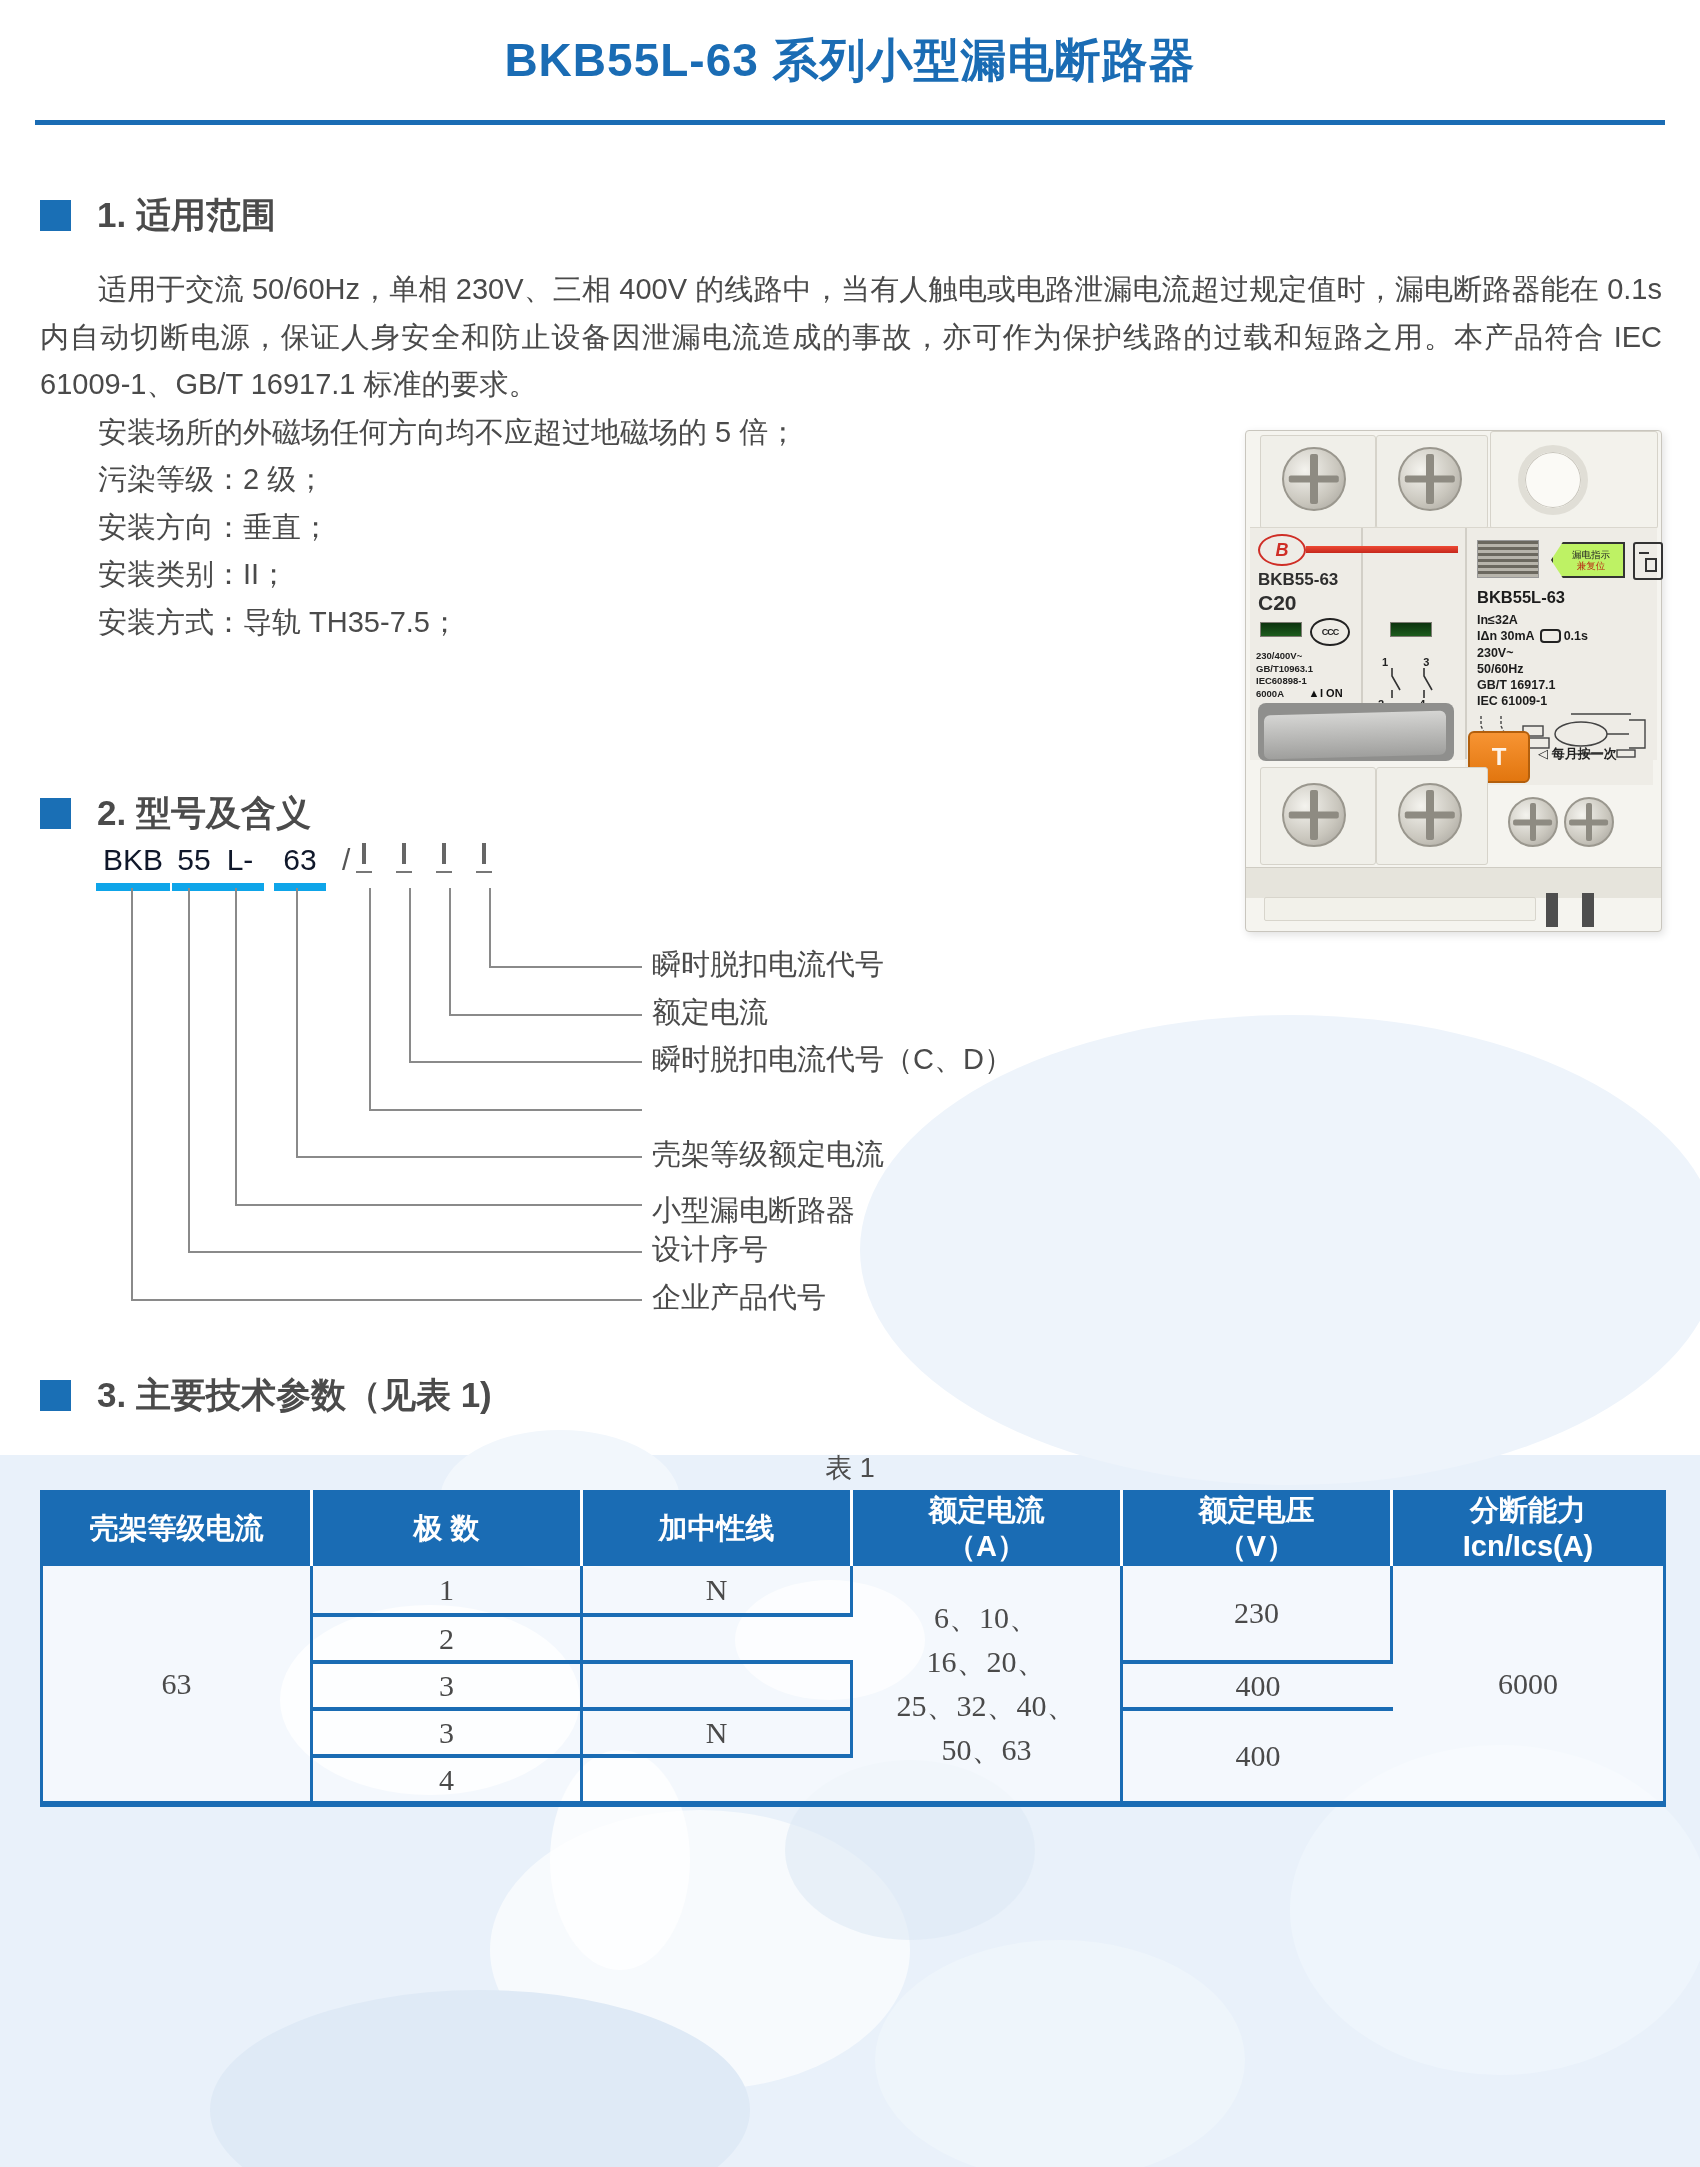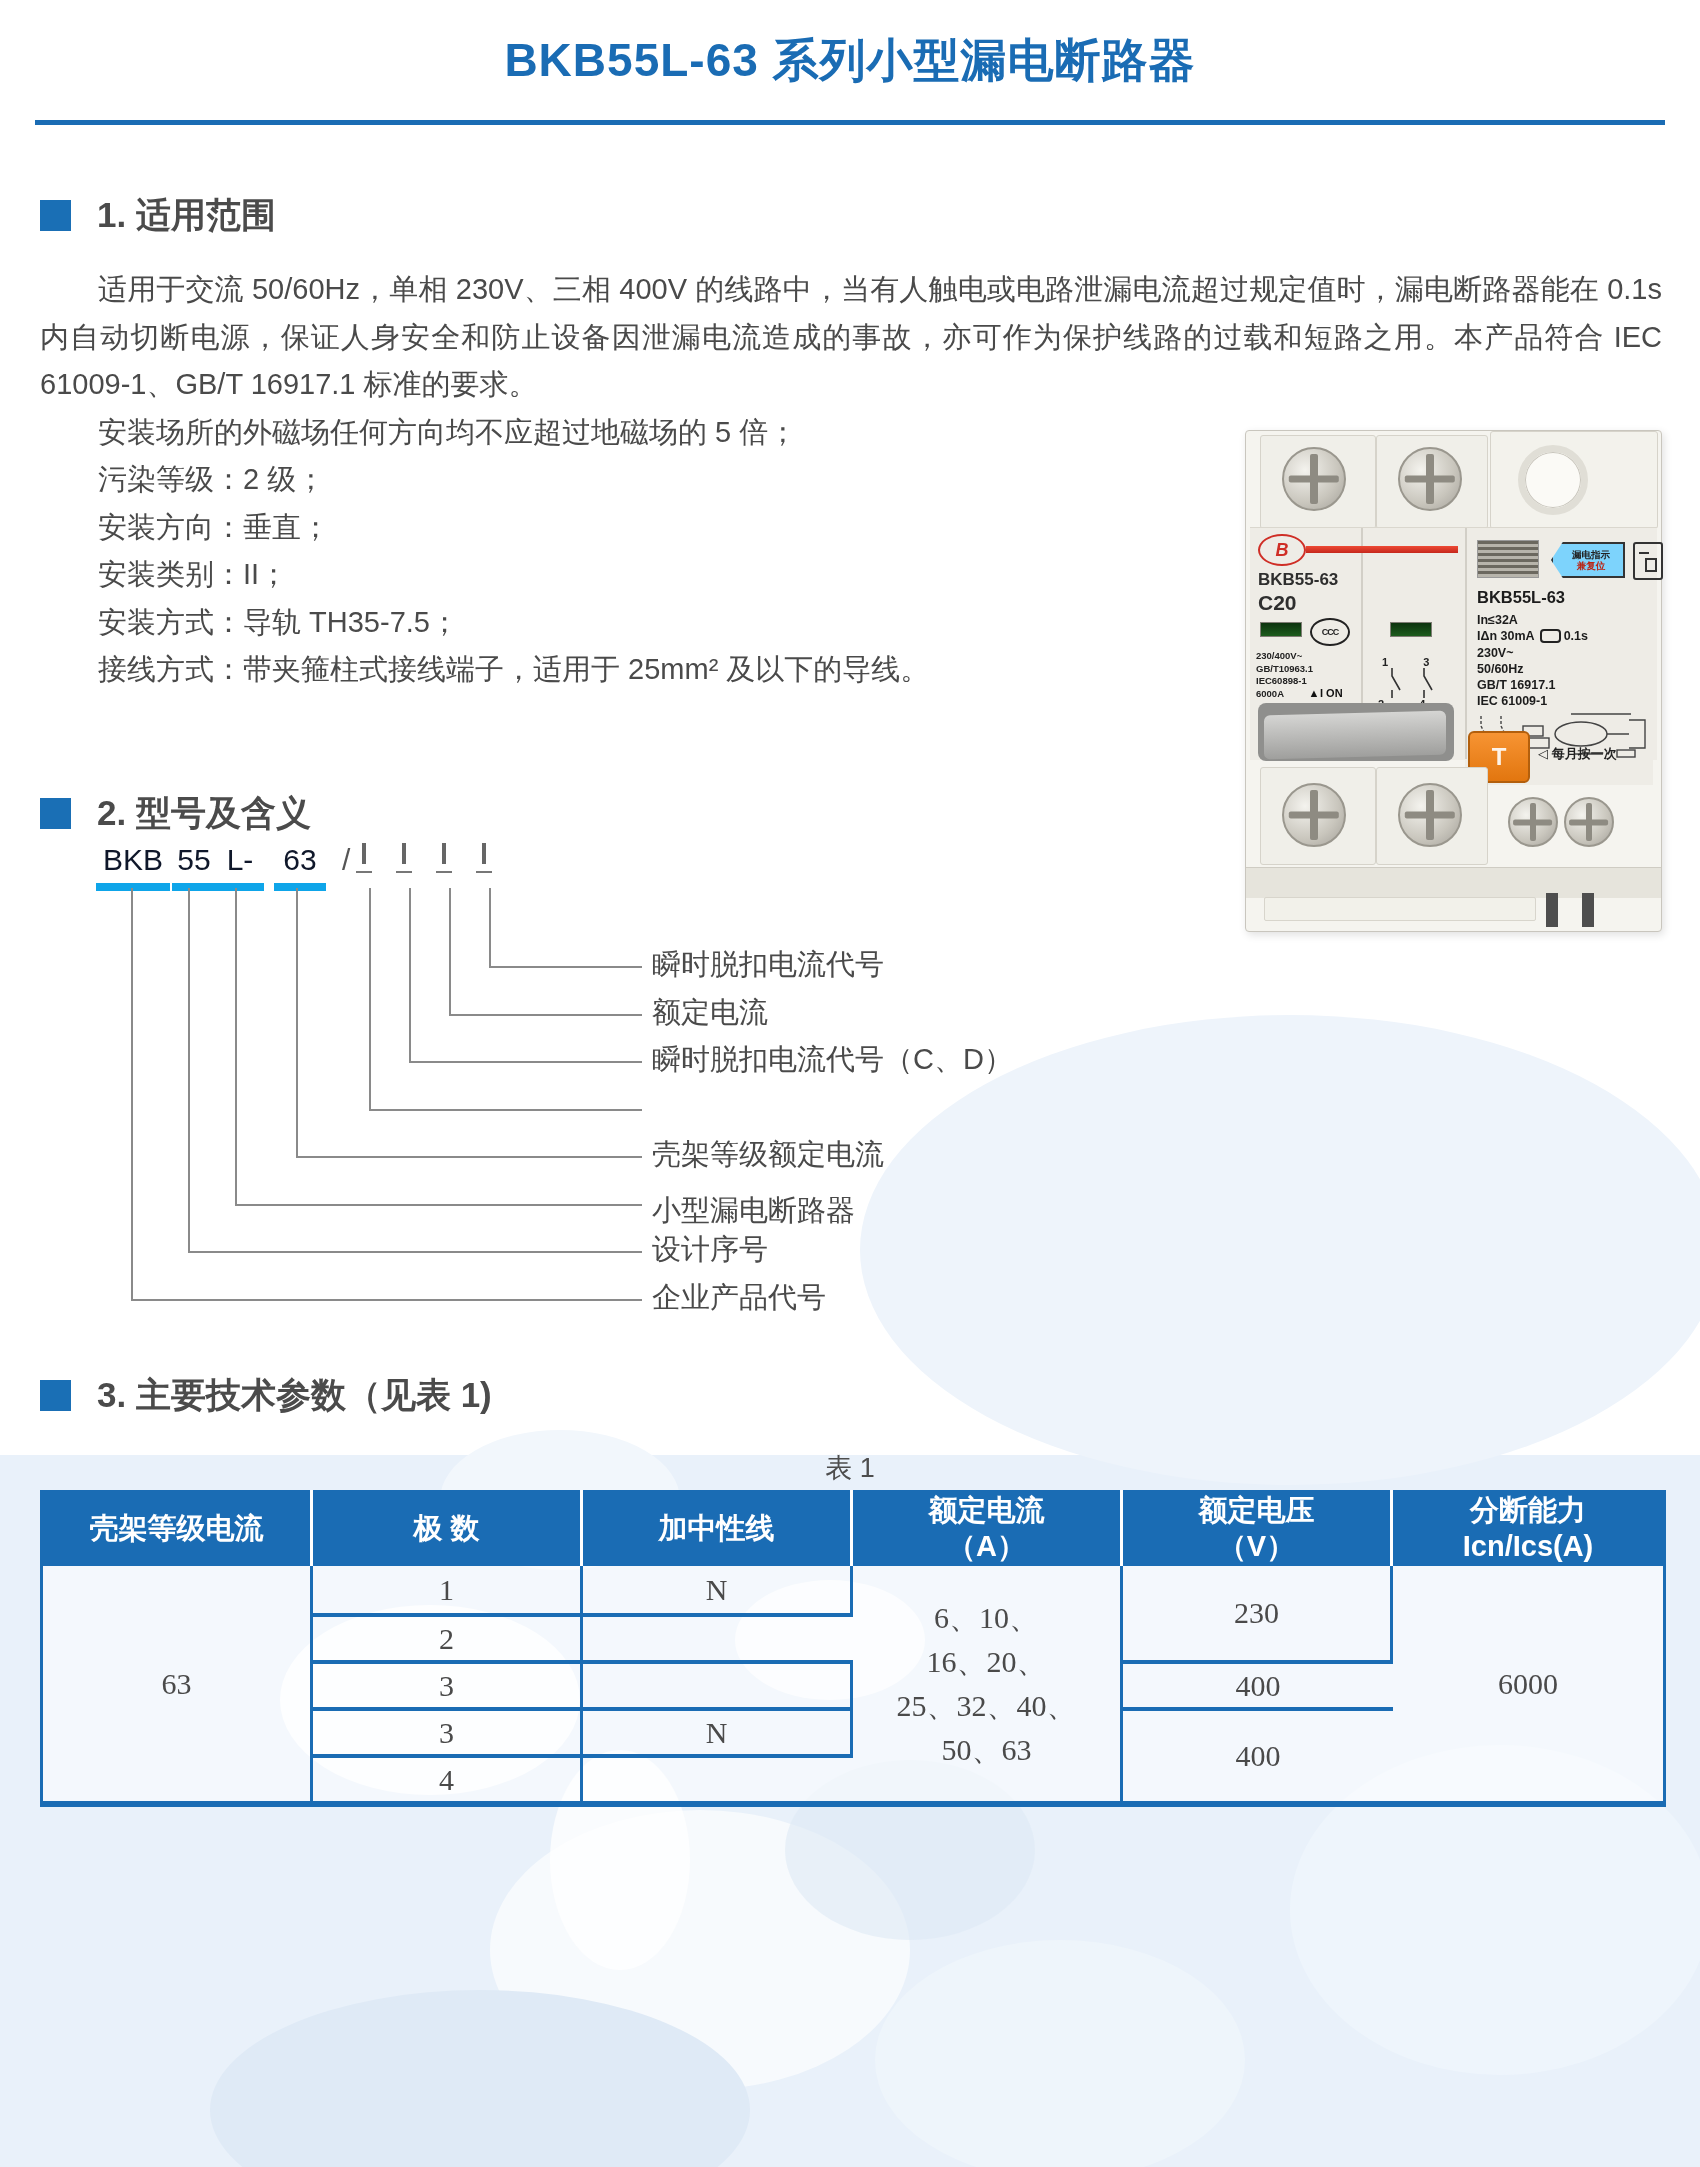--- a/index.html
+++ b/index.html
@@ -77,23 +77,23 @@
        border-radius:50%;display:flex;align-items:center;justify-content:center;
        font-size:9px;font-weight:bold;letter-spacing:-1px;color:#222;}
   .p1-lines{position:absolute;left:6px;top:122px;font-size:9.5px;font-weight:bold;color:#222;
             line-height:12.5px;}
   .onoff{position:absolute;left:58px;top:158px;font-size:11px;font-weight:bold;color:#111;line-height:15px;}
   .onoff .arr{display:inline-block;width:12px;text-align:center;}
   .p2-marks{position:absolute;font-size:11px;font-weight:bold;color:#222;letter-spacing:16px;}
   .grille{position:absolute;left:12px;top:12px;width:60px;height:36px;border:1px solid #999;
           background:repeating-linear-gradient(180deg,#6b685f 0 3px,#b7b4ab 3px 6px);}
   .tag{position:absolute;left:86px;top:14px;width:74px;height:36px;border:2px solid #333;
-       background:#7dd3fc;clip-path:polygon(16% 0,100% 0,100% 100%,16% 100%,0 50%);
+       background:#bef264;clip-path:polygon(16% 0,100% 0,100% 100%,16% 100%,0 50%);
        display:flex;flex-direction:column;align-items:center;justify-content:center;
-       font-size:9.5px;font-weight:bold;line-height:11px;padding-left:6px;box-sizing:border-box;}
+       font-size:9.5px;font-weight:normal;line-height:11px;padding-left:6px;box-sizing:border-box;}
   .tag .l1{color:#222;} .tag .l2{color:#bb2211;}
   .iconbox{position:absolute;left:168px;top:14px;width:26px;height:34px;border:2px solid #333;border-radius:3px;}
   .iconbox::before{content:"";position:absolute;left:4px;top:8px;width:10px;height:2px;background:#333;}
   .iconbox::after{content:"";position:absolute;right:4px;bottom:6px;width:8px;height:10px;border:2px solid #333;}
   .rcd-model{position:absolute;left:12px;top:60px;font-size:16.5px;font-weight:bold;color:#1c1c1c;}
   .rcd-lines{position:absolute;left:12px;top:84px;font-size:12.5px;font-weight:bold;color:#1c1c1c;line-height:16px;}
   .timebox{display:inline-block;width:17px;height:10px;border:2px solid #222;border-radius:4px;
            vertical-align:middle;margin:0 3px 2px 5px;}
   .toggle-slot{position:absolute;left:12px;top:282px;width:196px;height:20px;background:#75746f;border-radius:4px;}
   .toggle{position:absolute;left:12px;top:272px;width:196px;height:58px;background:#8f8f8d;border-radius:8px;}
@@ -139,21 +139,20 @@
       <div class="sec-title">1. 适用范围</div>
     </div>
 
     <div class="sec1-body">
       <p class="para">适用于交流 50/60Hz，单相 230V、三相 400V 的线路中，当有人触电或电路泄漏电流超过规定值时，漏电断路器能在 0.1s 内自动切断电源，保证人身安全和防止设备因泄漏电流造成的事故，亦可作为保护线路的过载和短路之用。本产品符合 IEC 61009-1、GB/T 16917.1 标准的要求。</p>
       <div class="bullet">安装场所的外磁场任何方向均不应超过地磁场的 5 倍；</div>
       <div class="bullet">污染等级：2 级；</div>
       <div class="bullet">安装方向：垂直；</div>
       <div class="bullet">安装类别：II；</div>
       <div class="bullet">安装方式：导轨 TH35-7.5；</div>
-      <div class="bullet">接线方式：带夹箍柱式接线端子，适用于 25mm² 及以下的导线。</div>
     </div>
 
     <div class="sec-head" style="left:40px;top:790px;">
       <div class="sec-square"></div>
       <div class="sec-title">2. 型号及含义</div>
     </div>
 
     <span class="seg" style="left:96px;width:66px;">BKB</span>
     <span class="seg" style="left:172px;width:36px;">55</span>
     <span class="seg" style="left:216px;width:40px;">L-</span>

